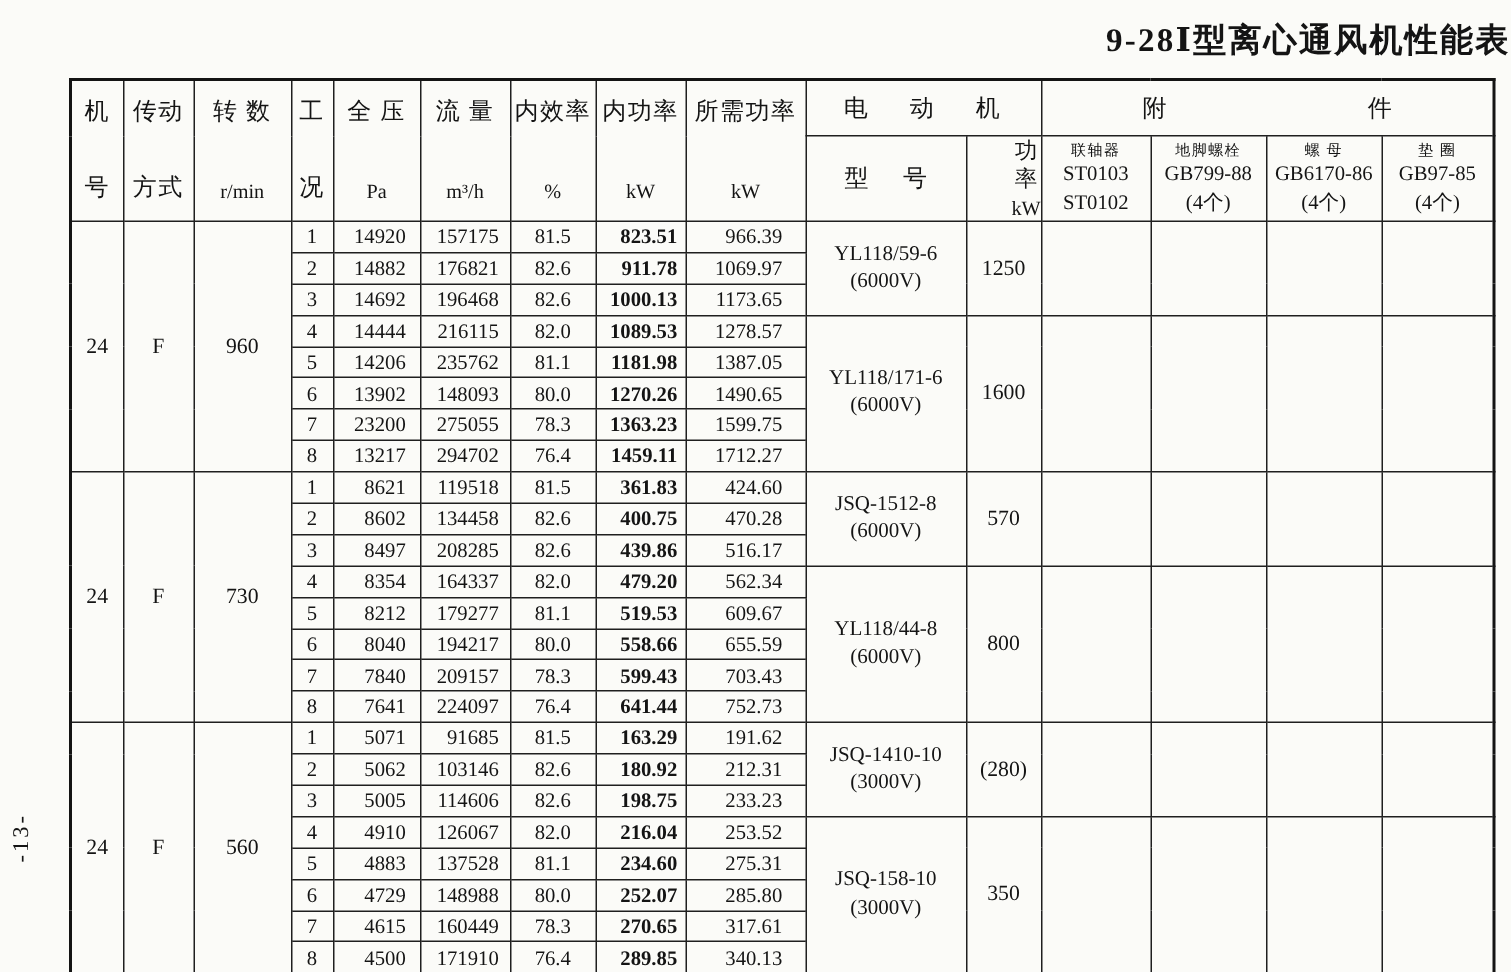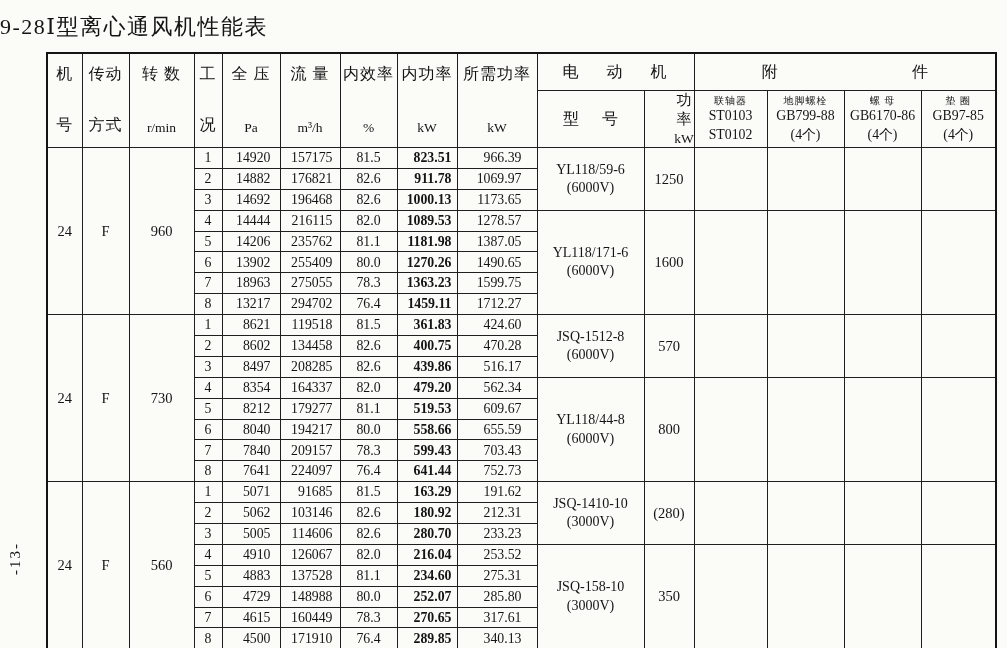--- a/index.html
+++ b/index.html
@@ -4,21 +4,21 @@
 <style>
   html,body{margin:0;padding:0;}
   body{
     width:1007px;height:648px;position:relative;overflow:hidden;
     background:#fbfbf8;
     font-family:"Liberation Serif","DejaVu Serif",serif;
     color:#141414;
   }
   .title{
     position:absolute;top:12px;left:0;width:100%;
-    text-align:left;font-size:22px;font-weight:400;
+    text-align:right;font-size:22px;font-weight:700;
     letter-spacing:1.5px;margin:0;
   }
   .page-number{
     position:absolute;left:-9px;top:550px;width:48px;
     text-align:center;font-size:15px;letter-spacing:2px;
     transform:rotate(-90deg);transform-origin:center;
   }
   table.perf{
     position:absolute;left:46px;top:52px;
     border-collapse:collapse;table-layout:fixed;
@@ -252,28 +252,28 @@
         <td class="c-center">5</td>
         <td class="c-right pr9">14206</td>
         <td class="c-right pr7">235762</td>
         <td class="c-center">81.1</td>
         <td class="c-right pr5">1181.98</td>
         <td class="c-right pr14">1387.05</td>
       </tr>
       <tr>
         <td class="c-center">6</td>
         <td class="c-right pr9">13902</td>
-        <td class="c-right pr7">255409</td>
+        <td class="c-right pr7">148093</td>
         <td class="c-center">80.0</td>
         <td class="c-right pr5">1270.26</td>
         <td class="c-right pr14">1490.65</td>
       </tr>
       <tr>
         <td class="c-center">7</td>
-        <td class="c-right pr9">18963</td>
+        <td class="c-right pr9">23200</td>
         <td class="c-right pr7">275055</td>
         <td class="c-center">78.3</td>
         <td class="c-right pr5">1363.23</td>
         <td class="c-right pr14">1599.75</td>
       </tr>
       <tr>
         <td class="c-center">8</td>
         <td class="c-right pr9">13217</td>
         <td class="c-right pr7">294702</td>
         <td class="c-center">76.4</td>
@@ -391,21 +391,21 @@
         <td class="c-right pr7">103146</td>
         <td class="c-center">82.6</td>
         <td class="c-right pr5">180.92</td>
         <td class="c-right pr14">212.31</td>
       </tr>
       <tr>
         <td class="c-center">3</td>
         <td class="c-right pr9">5005</td>
         <td class="c-right pr7">114606</td>
         <td class="c-center">82.6</td>
-        <td class="c-right pr5">280.70</td>
+        <td class="c-right pr5">198.75</td>
         <td class="c-right pr14">233.23</td>
       </tr>
       <tr>
         <td class="c-center">4</td>
         <td class="c-right pr9">4910</td>
         <td class="c-right pr7">126067</td>
         <td class="c-center">82.0</td>
         <td class="c-right pr5">216.04</td>
         <td class="c-right pr14">253.52</td>
         <td class="c-center motor-cell" rowspan="5">

